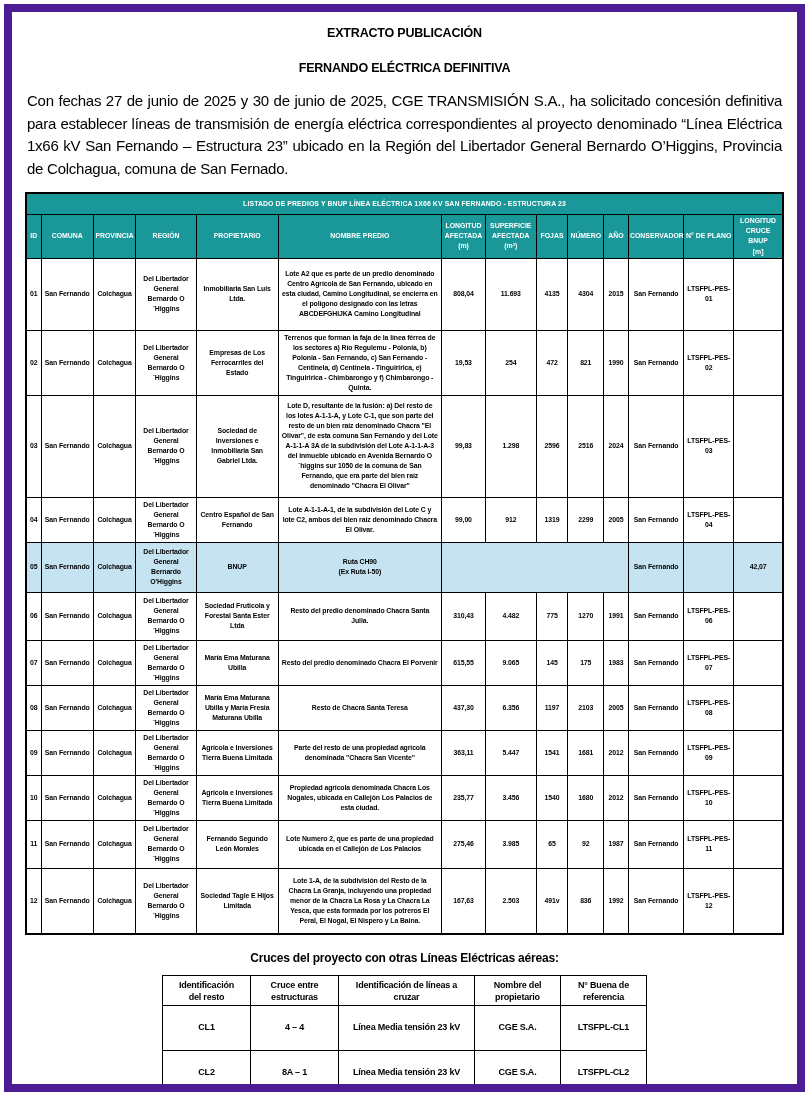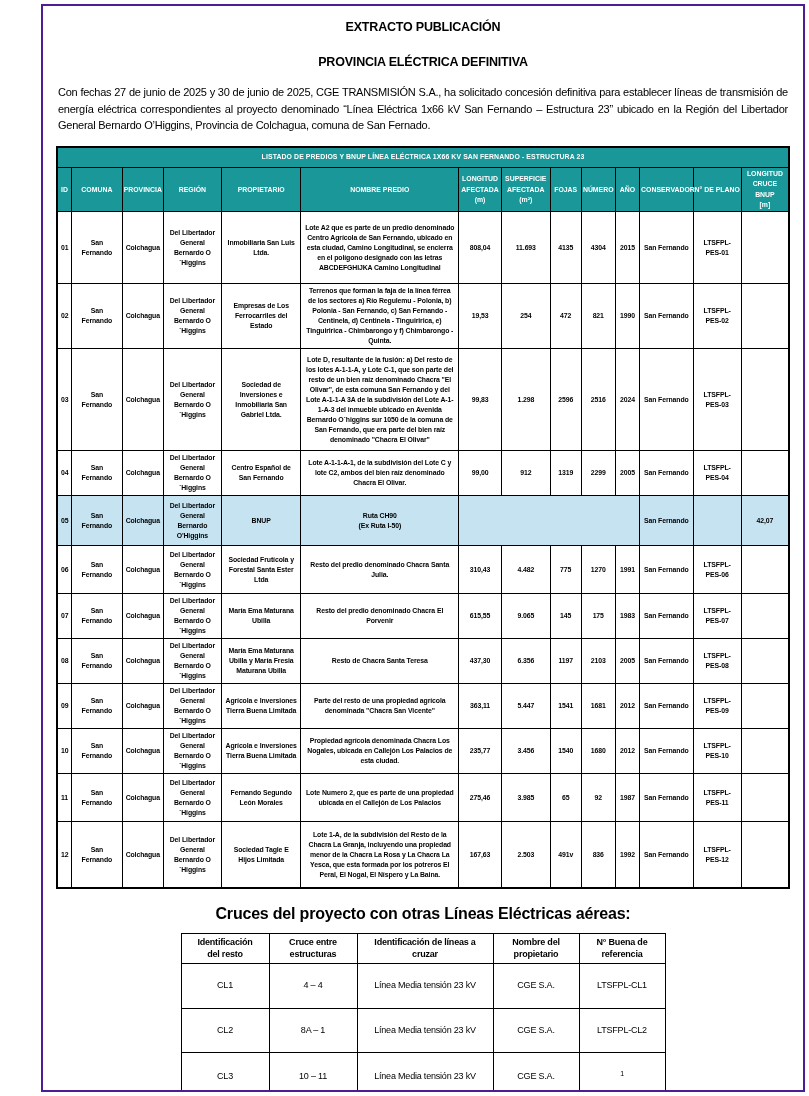--- a/index.html
+++ b/index.html
@@ -1,52 +1,52 @@
 <!DOCTYPE html>
 <html style="--table-header-bg: #1A9798; --highlight-bg: #C5E3F1; --page-border: #000000;"><head>
 <meta charset="utf-8">
 <style>
   html,body{margin:0;padding:0;background:#fff;}
   body{width:809px;height:1096px;position:relative;font-family:"Liberation Sans",sans-serif;color:#000;}
-  .page{position:absolute;left:4px;top:4px;right:4px;bottom:4px;border:2px solid #4c1d95;
-        padding:8px 13px 6px 13px;box-sizing:border-box;overflow:hidden;margin-left:37px;}
+  .page{position:absolute;left:4px;top:4px;right:4px;bottom:4px;border:8px solid #4c1d95;
+        padding:8px 13px 6px 13px;box-sizing:border-box;overflow:hidden;}
   .doc-title{font-size:12.5px;font-weight:bold;text-align:center;margin:6px 0 0 0;letter-spacing:-0.2px;}
   .doc-subtitle{font-size:12.5px;font-weight:bold;text-align:center;margin:21px 0 0 0;letter-spacing:-0.2px;}
-  .body-text{font-size:11px;line-height:1.5;text-align:justify;margin:15px 2px 0 2px;letter-spacing:-0.25px;}
+  .body-text{font-size:15px;line-height:1.5;text-align:justify;margin:15px 2px 0 2px;letter-spacing:-0.25px;}
 
   
   table.predios{width:100%;border-collapse:collapse;table-layout:fixed;margin-top:12px;
                 border:2px solid #000;}
   table.predios th,table.predios td{border:1px solid #000;box-sizing:border-box;}
   table.predios .titlebar{background:var(--table-header-bg);color:#fff;font-size:6.9px;font-weight:bold;
                 height:21px;text-align:center;letter-spacing:0.1px;}
   table.predios thead th{background:var(--table-header-bg);color:#fff;font-size:6.9px;font-weight:bold;
                 height:44px;text-align:center;vertical-align:middle;white-space:pre-line;line-height:1.5;padding:1px;}
   table.predios tbody td{font-size:6.9px;font-weight:bold;text-align:center;vertical-align:middle;
                 padding:2px 3px;line-height:1.45;letter-spacing:-0.1px;white-space:pre-line;}
   table.predios tbody tr.hl td{background:var(--highlight-bg);}
   table.predios tbody tr.hl td.mid{border-left:none;border-right:none;}
 
   
-  .cruces-heading{font-size:16px;font-weight:bold;text-align:center;margin:16px 0 0 0;letter-spacing:-0.2px;}
+  .cruces-heading{font-size:12px;font-weight:bold;text-align:center;margin:16px 0 0 0;letter-spacing:-0.2px;}
   table.cruces{border-collapse:collapse;margin:10px auto 0 auto;border:1px solid #000;}
   table.cruces th,table.cruces td{border:1px solid #000;box-sizing:border-box;}
   table.cruces th{font-size:9px;font-weight:bold;text-align:center;vertical-align:middle;
                 white-space:pre-line;line-height:1.35;height:30px;padding:2px 3px;letter-spacing:-0.2px;}
-  table.cruces td{font-size:9px;font-weight:400;text-align:center;vertical-align:middle;
+  table.cruces td{font-size:9px;font-weight:700;text-align:center;vertical-align:middle;
                 height:22px;padding:16px 4px;line-height:1.3;letter-spacing:-0.2px;}
   table.cruces sup{font-size:7px;}
 </style>
 </head>
 <body>
 
 <div class="page">
 
   <div class="doc-title">EXTRACTO PUBLICACIÓN</div>
-  <div class="doc-subtitle">PROVINCIA ELÉCTRICA DEFINITIVA</div>
+  <div class="doc-subtitle">FERNANDO ELÉCTRICA DEFINITIVA</div>
 
   <p class="body-text">Con fechas 27 de junio de 2025 y 30 de junio de 2025, CGE TRANSMISIÓN S.A., ha solicitado concesión definitiva para establecer líneas de transmisión de energía eléctrica correspondientes al proyecto denominado “Línea Eléctrica 1x66 kV San Fernando – Estructura 23” ubicado en la Región del Libertador General Bernardo O’Higgins, Provincia de Colchagua, comuna de San Fernado.</p>
 
   <table class="predios">
     <colgroup>
       <col style="width:2.0%">
         <col style="width:6.9%">
         <col style="width:5.6%">
         <col style="width:8.0%">
       <col style="width:10.8%">

